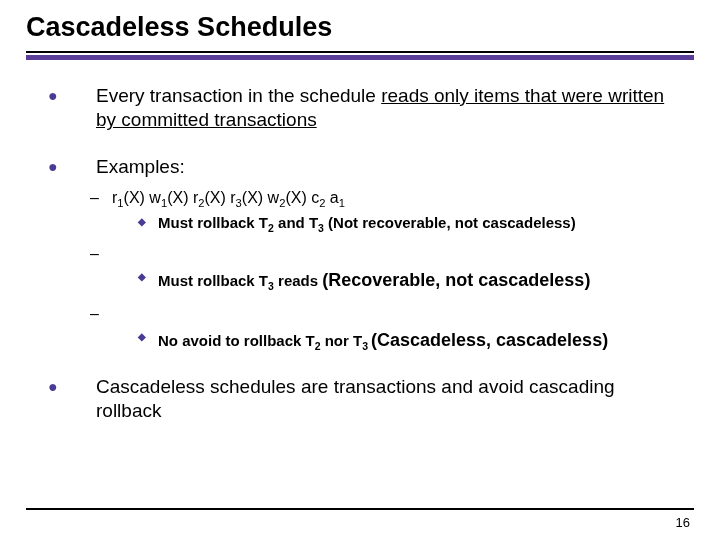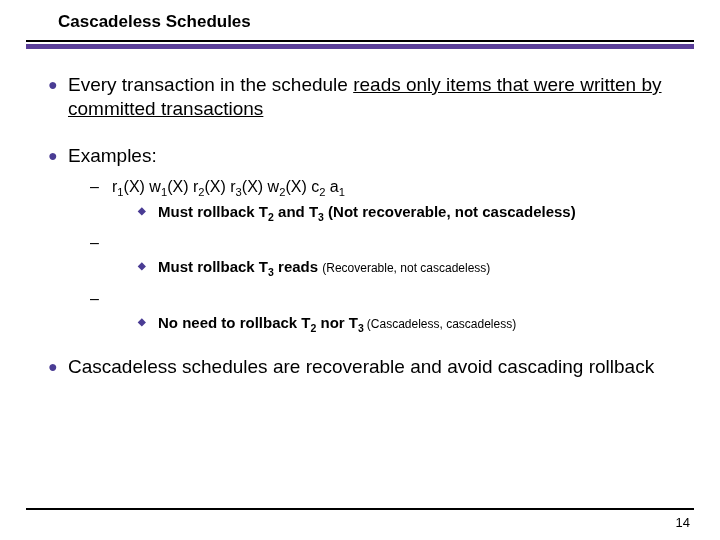--- a/index.html
+++ b/index.html
@@ -6,24 +6,23 @@
   body {
     width: 720px;
     height: 540px;
     background: #fff;
     font-family: Arial, Helvetica, sans-serif;
     color: #000;
     position: relative;
     overflow: hidden;
   }
   .title {
-    font-size: 17px;
+    font-size: 27px;
     font-weight: bold;
     padding: 12px 0 6px 26px;
-    margin-left: 32px;
   }
   .rules {
     margin: 2px 26px 0 26px;
   }
   .rule-thin-black {
     border-top: 2px solid #000;
     height: 0;
     margin-bottom: 2px;
   }
   .rule-thick-purple {
@@ -39,21 +38,21 @@
     line-height: 1.28;
     margin-bottom: 22px;
   }
   .b1 .bullet {
     width: 20px;
     flex: 0 0 20px;
     color: #4a3c94;
     font-size: 16px;
     line-height: 24px;
   }
-  .b1 .txt { flex: 1; }
+  .b1 .txt { flex: 1; margin-left: 28px; }
   .under { text-decoration: underline; }
   .sub-list { margin-left: 20px; }
   .b2 {
     display: flex;
     font-size: 16px;
     line-height: 1.35;
     margin: 8px 0 2px 22px;
   }
   .b2 .dash {
     width: 22px;
@@ -81,21 +80,21 @@
     bottom: 30px;
     border-top: 2px solid #000;
     height: 0;
   }
   .pagenum {
     position: absolute;
     right: 30px;
     bottom: 10px;
     font-size: 13px;
   }
-  .paren { font-weight: normal; font-size: 12px; }
+  .paren { font-weight: bold; font-size: 18px; }
 </style>
 </head>
 <body>
 
 <div class="title">Cascadeless Schedules</div>
 <div class="rules">
   <div class="rule-thin-black"></div>
   <div class="rule-thick-purple"></div>
 </div>
 
@@ -130,26 +129,26 @@
     <div class="b3">
       <div class="dia">◆</div>
       <div><span>Must rollback T</span><sub>3</sub><span> reads </span><span class="paren">(Recoverable, not cascadeless)</span></div>
     </div>
 
     <div class="b2">
       <div class="dash">–</div>
     </div>
     <div class="b3" style="margin-bottom:22px;">
       <div class="dia">◆</div>
-      <div><span>No need to rollback T</span><sub>2</sub><span> nor T</span><sub>3 </sub><span class="paren">(Cascadeless, cascadeless)</span></div>
+      <div><span>No avoid to rollback T</span><sub>2</sub><span> nor T</span><sub>3 </sub><span class="paren">(Cascadeless, cascadeless)</span></div>
     </div>
 
   </div>
 
   <div class="b1">
     <div class="bullet">●</div>
-    <div class="txt">Cascadeless schedules are recoverable and avoid cascading rollback</div>
+    <div class="txt">Cascadeless schedules are transactions and avoid cascading rollback</div>
   </div>
 
 </div>
 
 <div class="footer-line"></div>
-<div class="pagenum">14</div>
+<div class="pagenum">16</div>
 
 </body></html>

